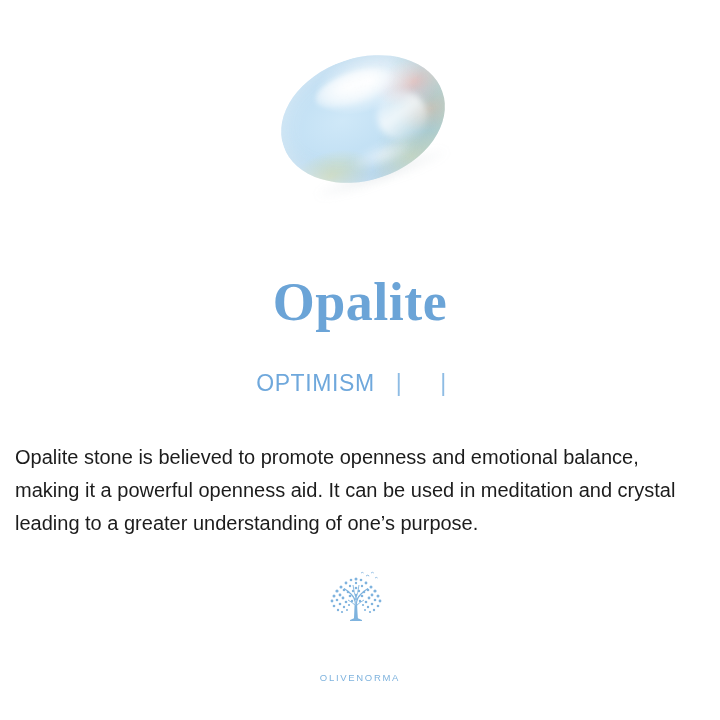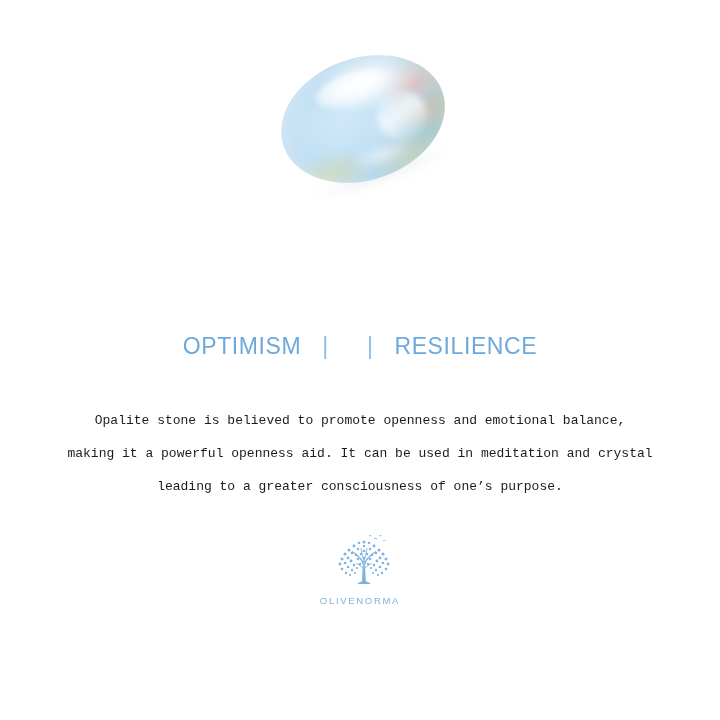--- a/index.html
+++ b/index.html
@@ -128,21 +128,21 @@
     font-weight: 700;
     color: #6ba4d7;
     letter-spacing: 0.5px;
     line-height: 1;
     margin: 0;
     text-align: center;
   }
 
   
   .keywords {
-    margin-top: 58px;
+    margin-top: 41px;
     display: flex;
     align-items: center;
     justify-content: flex-start;
     gap: 4px;
     font-family: "Liberation Sans", sans-serif;
     font-size: 23px;
     font-weight: 400;
     color: #6fa8dc;
     letter-spacing: 0.6px;
   }
@@ -150,34 +150,34 @@
   .kw-sep {
     color: #8ebce4;
     padding: 0 17px;
     font-weight: 300;
   }
 
   
   .body-copy {
     margin-top: 44px;
     width: 690px;
-    text-align: center;
-    font-family: Liberation Mono, monospace;
-    font-size: 13px;
+    font-family: Liberation Sans, sans-serif;
+    font-size: 20px;
     line-height: 33px;
     color: #1c1c1c;
   }
   .body-line { display: block; white-space: nowrap; }
 
   
   .logo {
     margin-top: 28px;
     display: flex;
     flex-direction: column;
-    align-items: flex-end;
+    align-items: flex-start;
+    gap: 40px;
   }
   .logo-mark { display: block; }
   .logo-text {
     margin-top: 2px;
     font-family: "Liberation Sans", sans-serif;
     font-size: 9.5px;
     letter-spacing: 1.7px;
     color: #7fb3de;
     font-weight: 400;
   }
@@ -191,32 +191,32 @@
     <div class="stone-wrap">
       <div class="stone-shadow"></div>
       <div class="stone"></div>
       <div class="stone-rim"></div>
       <div class="stone-hl"></div>
       <div class="stone-hl2"></div>
       <div class="stone-hl3"></div>
     </div>
   </div>
 
+  <h1 class="title">Opalite</h1>
 
   <div class="keywords">
     <span class="keyword">OPTIMISM</span>
     <span class="kw-sep">|</span>
     <span class="kw-sep">|</span>
-    <span class="keyword">RESILIENCE</span>
   </div>
 
   <div class="body-copy">
     <span class="body-line">Opalite stone is believed to promote openness and emotional balance,</span>
     <span class="body-line">making it a powerful openness aid. It can be used in meditation and crystal</span>
-    <span class="body-line">leading to a greater consciousness of one’s purpose.</span>
+    <span class="body-line">leading to a greater understanding of one’s purpose.</span>
   </div>
 
   <div class="logo">
     <svg class="logo-mark" width="72" height="62" viewBox="0 0 72 62" aria-hidden="true">
       <g fill="#7fb3de">
 
         <g opacity="0.95">
           <ellipse cx="36" cy="25" rx="25" ry="17" fill="none"></ellipse>
         </g>
         <g>

